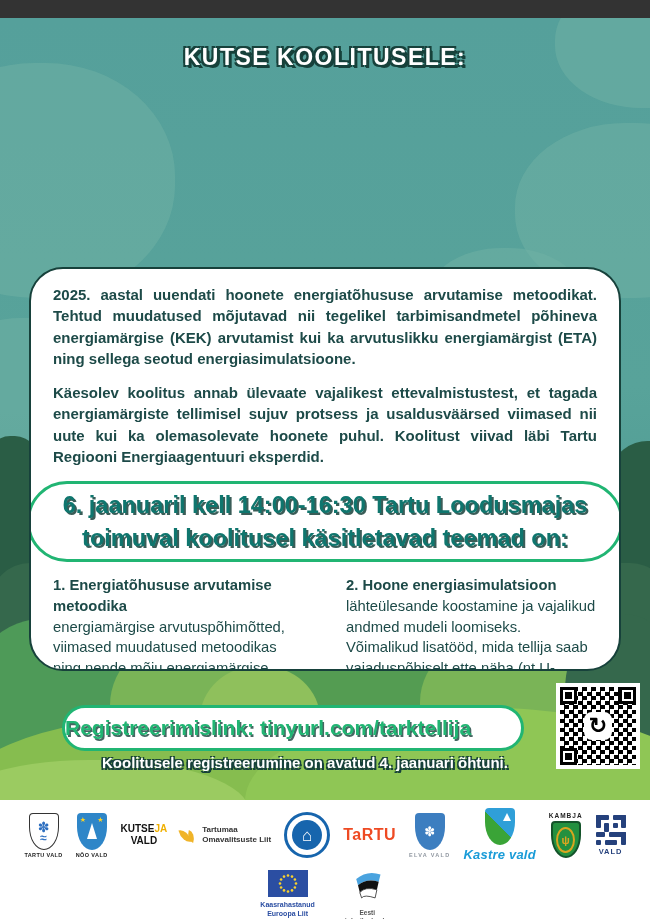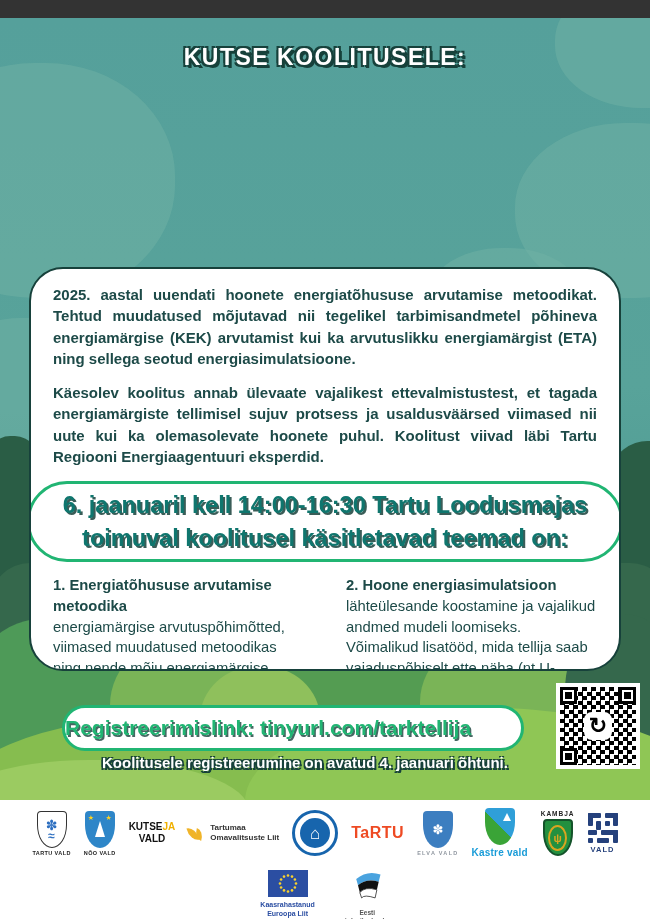--- a/index.html
+++ b/index.html
@@ -126,21 +126,21 @@
   .trea{width:46px;height:46px;border:3px solid #1765ad;border-radius:50%;background:#fff;
     display:flex;align-items:center;justify-content:center;box-sizing:border-box;}
   .trea-in{width:30px;height:30px;border-radius:50%;background:#1765ad;color:#fff;
     display:flex;align-items:center;justify-content:center;font-size:17px;line-height:1;}
   .tartu-word{font-size:16px;font-weight:800;color:#ee4a23;letter-spacing:.5px;}
   .sh-elva{background:#3c7ec0;color:#fff;font-size:13px;}
   .cap-elva{color:#9097a0;letter-spacing:1.3px;font-weight:600;}
   .sh-kastre{background:linear-gradient(45deg,#3aa437 50%,#2f9fd8 50%);}
   .sail{position:absolute;top:5px;right:4px;width:0;height:0;
     border-left:4px solid transparent;border-right:4px solid transparent;border-bottom:8px solid #fff;}
-  .cap-kastre{color:#1a9cd8;font-size:10px;font-weight:800;letter-spacing:.2px;}
+  .cap-kastre{color:#1a9cd8;font-size:13px;font-weight:800;letter-spacing:.2px;font-style:italic;}
   .cap-kambja{letter-spacing:1px;font-size:6.5px;}
   .sh-kambja{background:#23903f;border:2px solid #14532a;}
   .oval{width:15px;height:22px;border:2px solid #d9a520;border-radius:50%;
     display:flex;align-items:center;justify-content:center;color:#d9a520;font-size:11px;font-weight:bold;}
   .cap-peipsi{color:#25417c;font-size:7.5px;font-weight:800;letter-spacing:1px;}
   .row2{left:0;top:852px;width:650px;display:flex;justify-content:center;align-items:flex-start;gap:30px;}
   .fund{display:flex;flex-direction:column;align-items:center;gap:3px;}
   .eu-cap{font-size:7px;font-weight:800;color:#2b4ea2;text-align:center;line-height:1.3;}
   .ee-cap{font-size:6.5px;font-weight:600;color:#555;text-align:center;line-height:1.3;}
 </style>

